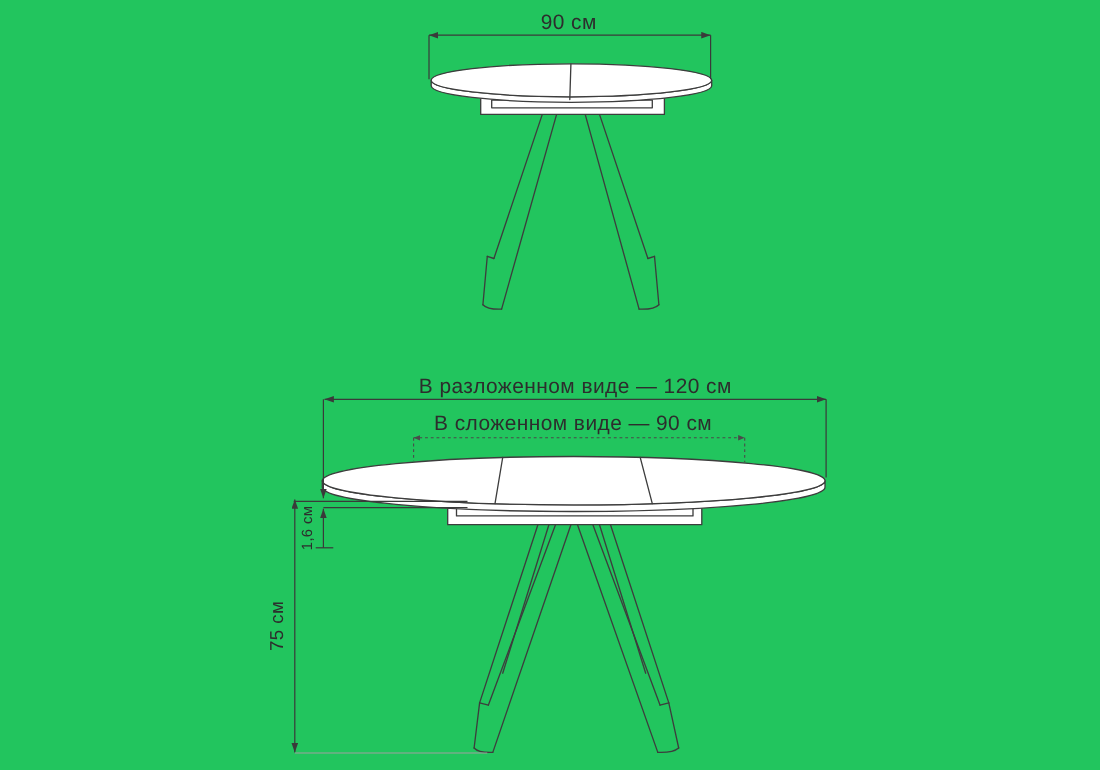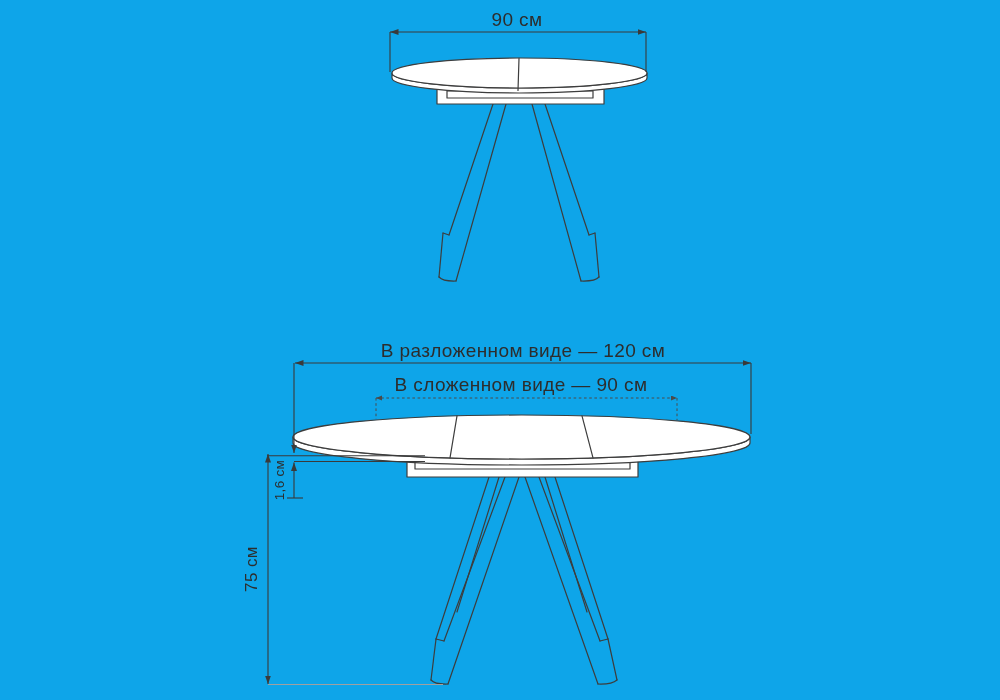--- a/index.html
+++ b/index.html
@@ -1,19 +1,19 @@
 <!DOCTYPE html>
 <html><head>
 <meta charset="utf-8">
 <style>
   html,body{margin:0;padding:0;background:#ffffff;}
   .canvas{
     position:relative;
     width:1000px;height:700px;
-    background:#0ea5e9;
+    background:#22c55e;
     overflow:hidden;
     font-family:"Liberation Sans", sans-serif;
   }
   svg{position:absolute;left:0;top:0;}
   .struct{fill:none;stroke:#3d3d3d;stroke-width:1.2;stroke-linejoin:round;stroke-linecap:round;}
   .filled{fill:#ffffff;stroke:#3d3d3d;stroke-width:1.2;stroke-linejoin:round;}
   .dim{fill:none;stroke:#3a3a3a;stroke-width:1.1;}
   .dim-dotted{fill:none;stroke:#4a4a4a;stroke-width:1;stroke-dasharray:2.6 2.6;}
   .floor{fill:none;stroke:#a0a0a0;stroke-width:1;}
   .lbl{fill:#2d2d2d;font-size:19px;font-weight:500;letter-spacing:0.4px;}

